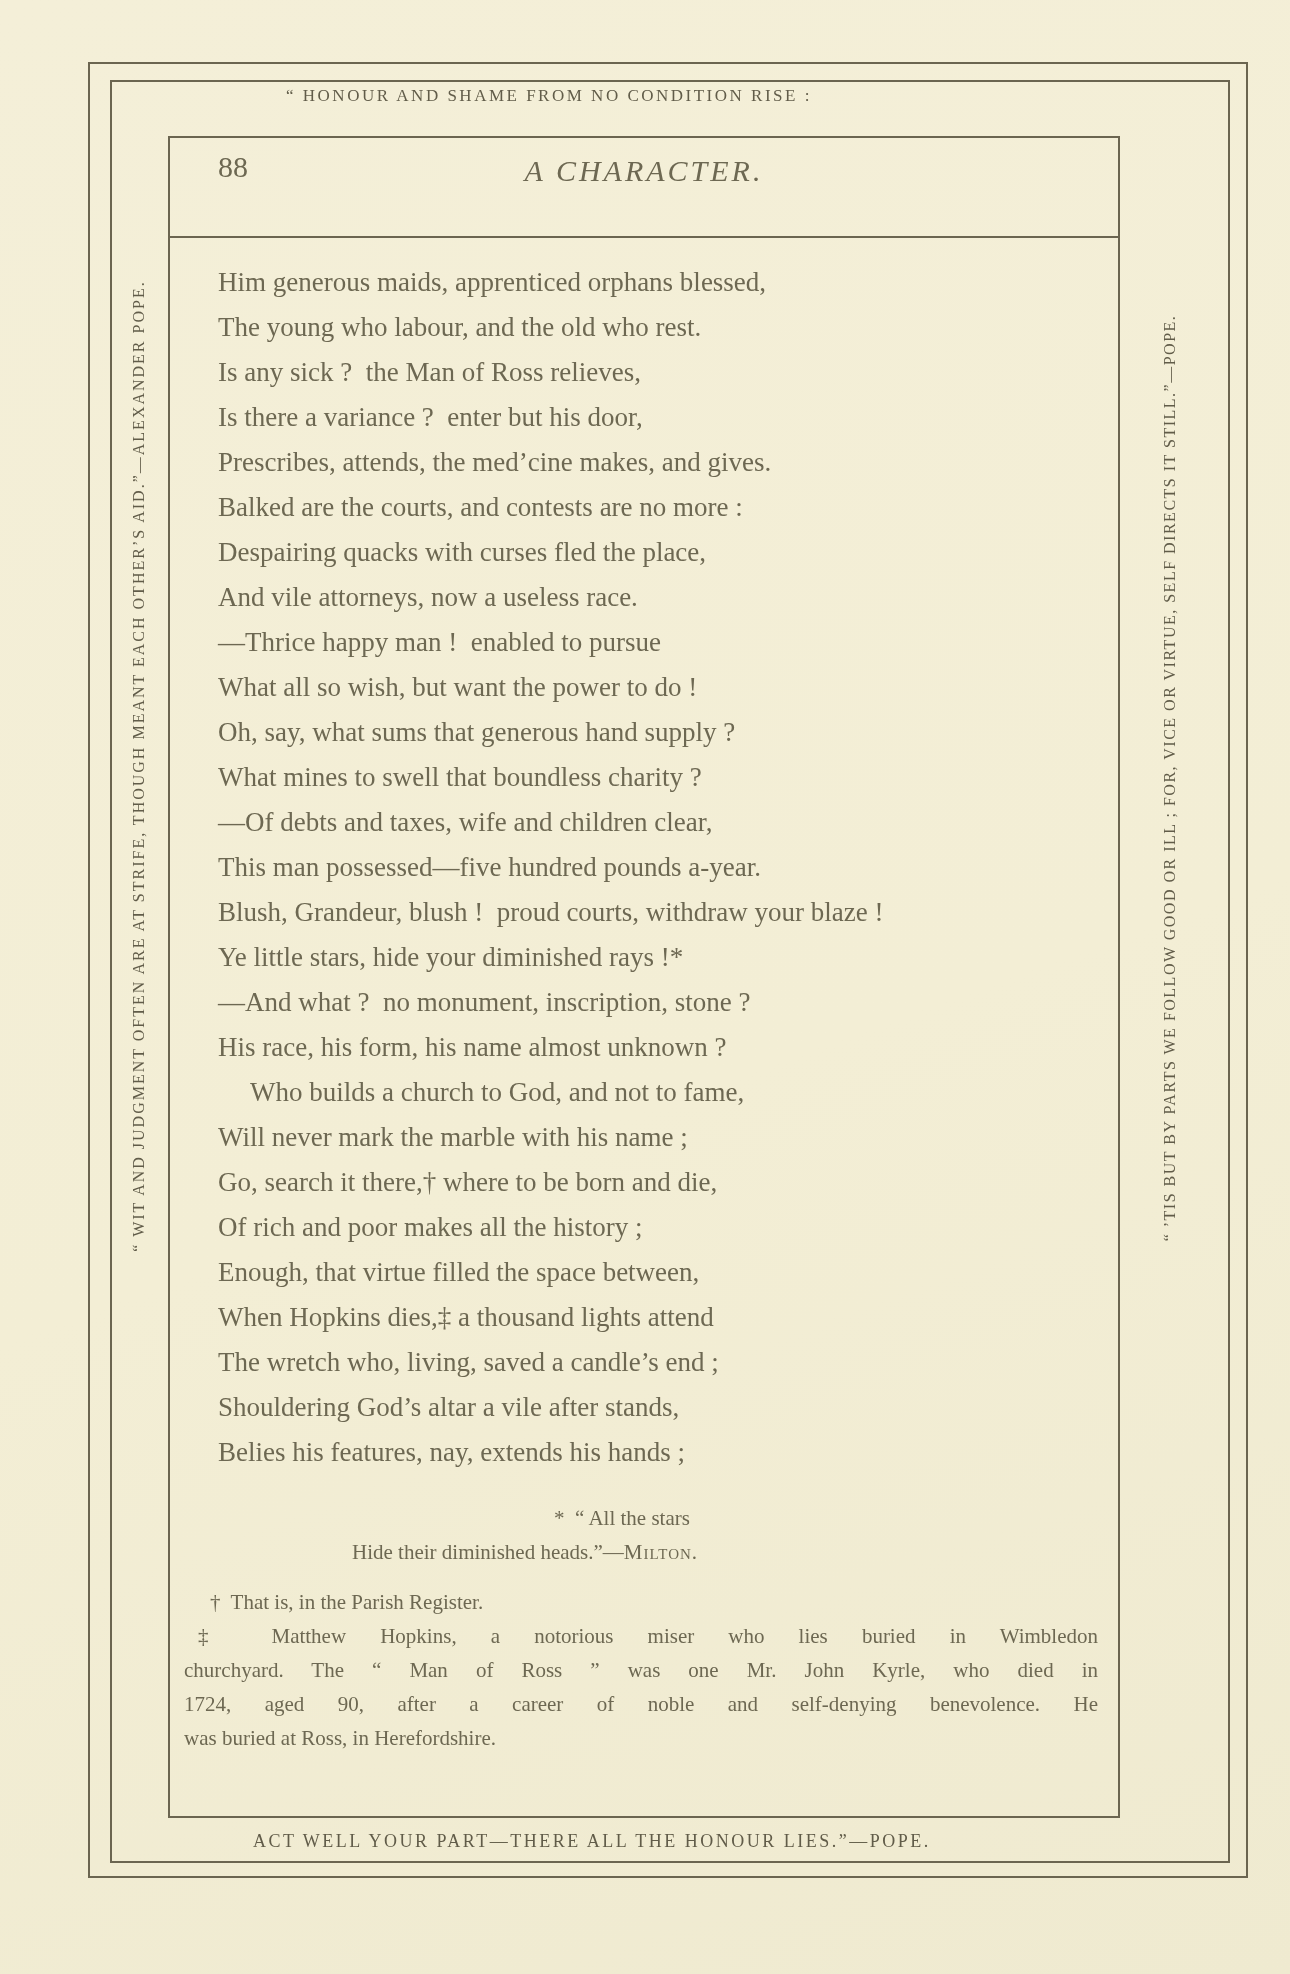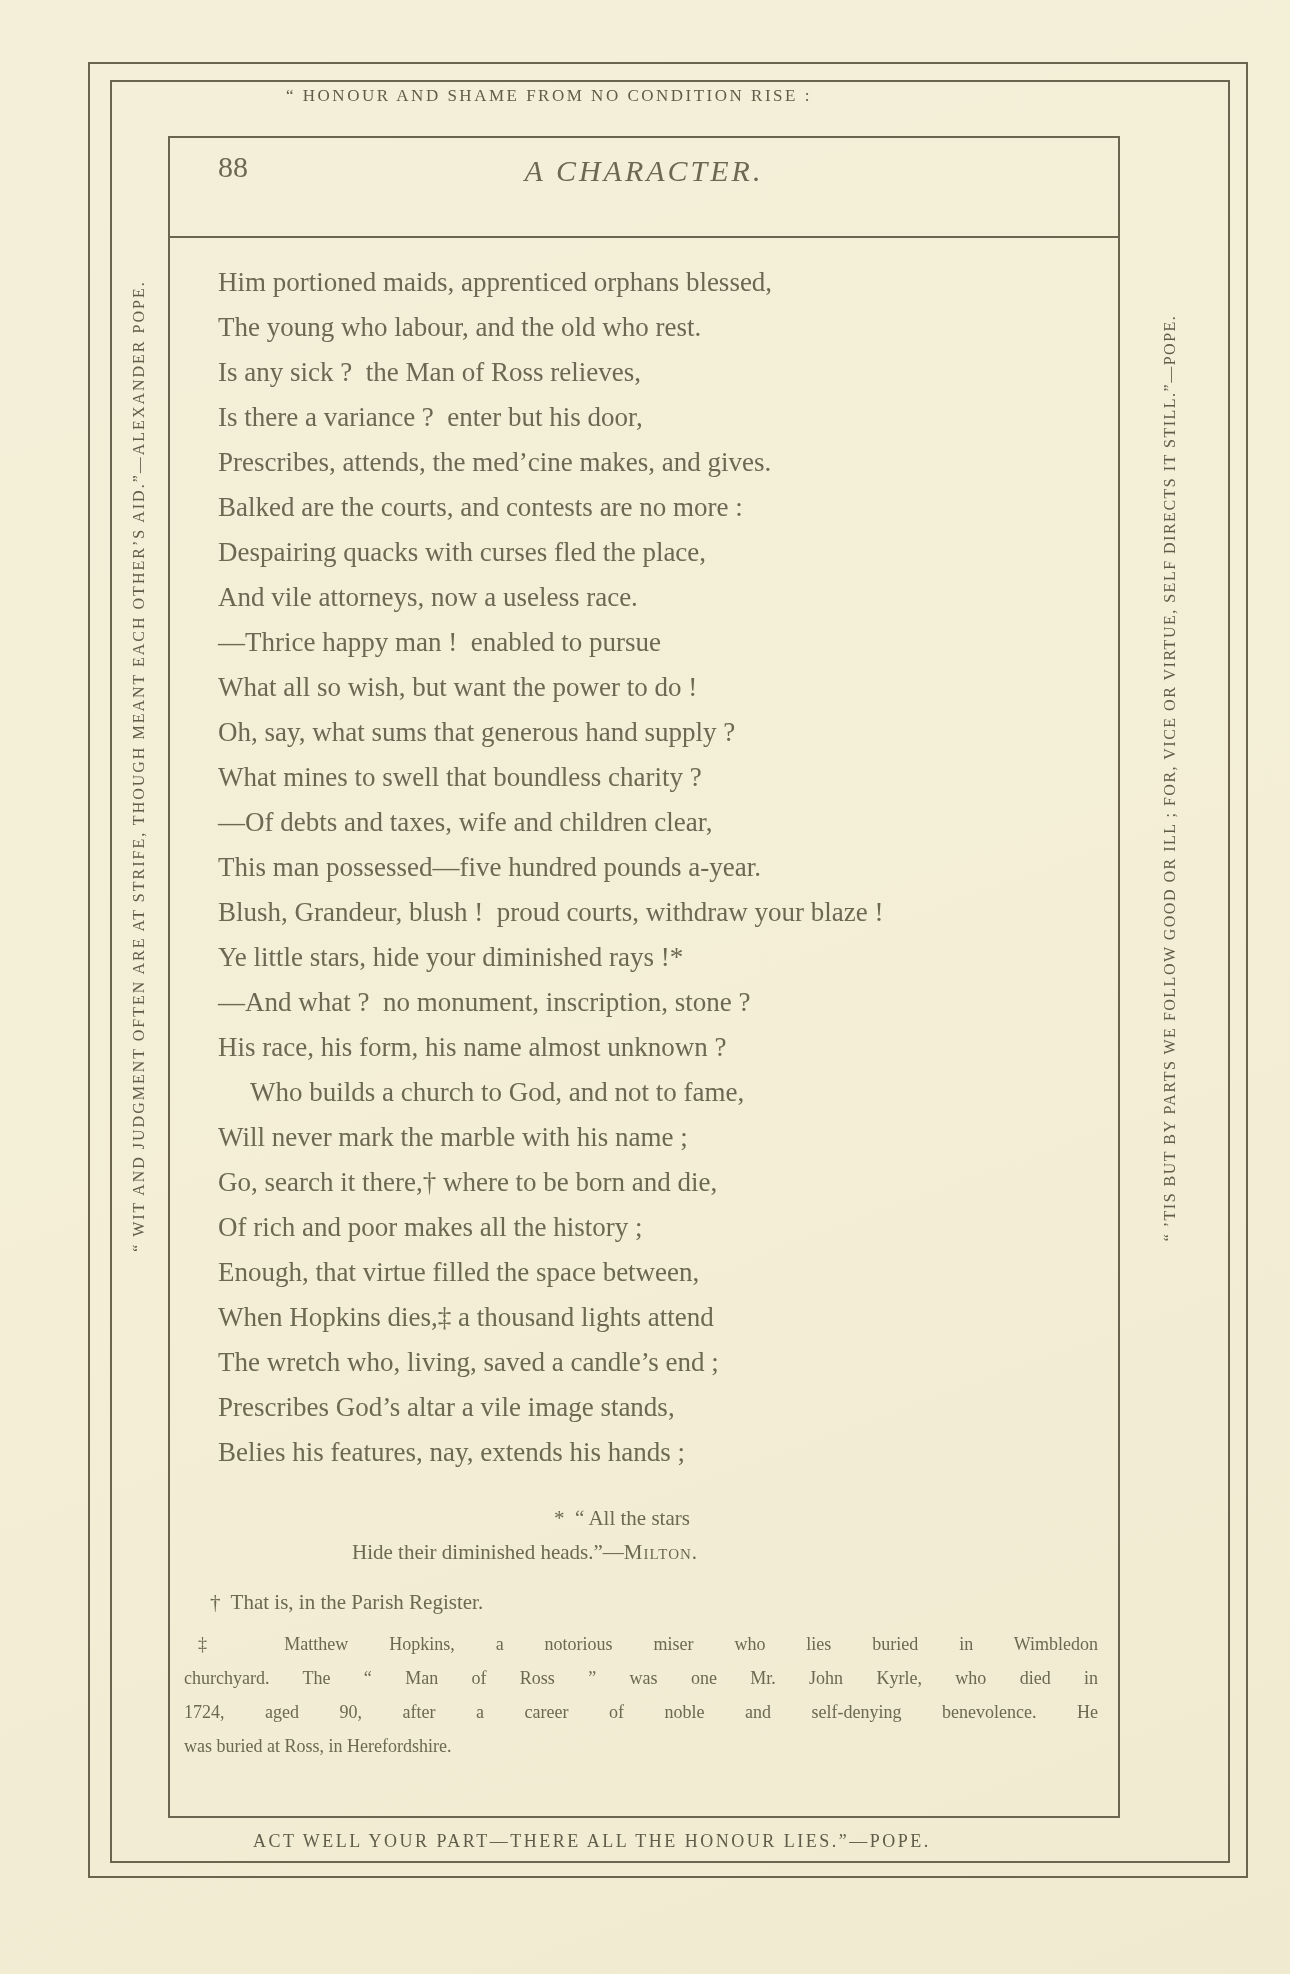--- a/index.html
+++ b/index.html
@@ -76,22 +76,22 @@
     font-size:21px; line-height:34px; color:#6d6852; }
   .fn-star-1 { padding-left:202px; white-space:pre-wrap; }
   .fn-star-2 { white-space:pre-wrap; }
   .sc { font-variant:small-caps; letter-spacing:1px; }
 
   .fn-dagger {
     margin-top:16px; padding-left:40px; padding-right:20px;
     font-size:21px; line-height:34px; color:#6d6852; white-space:pre-wrap;
   }
   .fn-ddagger {
-    margin-top:8px; padding-left:14px; padding-right:20px;
-    font-size:18px; line-height:34px; color:#6d6852;
+    margin-top:0; padding-left:14px; padding-right:20px;
+    font-size:21px; line-height:34px; color:#6d6852;
   }
   .fn-ddagger .fn-line { text-align:justify; text-align-last:justify; }
   .fn-ddagger .fn-line:first-child { text-indent:14px; }
   .fn-ddagger .fn-line:last-child  { text-align-last:auto; }
 </style>
 </head>
 <body>
 
 <div class="page">
 
@@ -104,21 +104,21 @@
   <div class="quote quote-right">“ ’TIS BUT BY PARTS WE FOLLOW GOOD OR ILL ; FOR, VICE OR VIRTUE, SELF DIRECTS IT STILL.”—POPE.</div>
 
   <div class="poem-box">
 
     <div class="box-header">
       <span class="pagenum">88</span>
       <span class="title">A CHARACTER.</span>
     </div>
 
     <div class="poem">
-        <div class="poem-line">Him portioned maids, apprenticed orphans blessed,</div>
+        <div class="poem-line">Him generous maids, apprenticed orphans blessed,</div>
         <div class="poem-line">The young who labour, and the old who rest.</div>
         <div class="poem-line">Is any sick ?  the Man of Ross relieves,</div>
         <div class="poem-line">Is there a variance ?  enter but his door,</div>
         <div class="poem-line">Prescribes, attends, the med’cine makes, and gives.</div>
         <div class="poem-line">Balked are the courts, and contests are no more :</div>
         <div class="poem-line">Despairing quacks with curses fled the place,</div>
         <div class="poem-line">And vile attorneys, now a useless race.</div>
         <div class="poem-line">—Thrice happy man !  enabled to pursue</div>
         <div class="poem-line">What all so wish, but want the power to do !</div>
         <div class="poem-line">Oh, say, what sums that generous hand supply ?</div>
@@ -129,21 +129,21 @@
         <div class="poem-line">Ye little stars, hide your diminished rays !*</div>
         <div class="poem-line">—And what ?  no monument, inscription, stone ?</div>
         <div class="poem-line">His race, his form, his name almost unknown ?</div>
         <div class="poem-line indent">Who builds a church to God, and not to fame,</div>
         <div class="poem-line">Will never mark the marble with his name ;</div>
         <div class="poem-line">Go, search it there,† where to be born and die,</div>
         <div class="poem-line">Of rich and poor makes all the history ;</div>
         <div class="poem-line">Enough, that virtue filled the space between,</div>
         <div class="poem-line">When Hopkins dies,‡ a thousand lights attend</div>
         <div class="poem-line">The wretch who, living, saved a candle’s end ;</div>
-        <div class="poem-line">Prescribes God’s altar a vile image stands,</div>
+        <div class="poem-line">Shouldering God’s altar a vile after stands,</div>
         <div class="poem-line">Belies his features, nay, extends his hands ;</div>
       </div>
 
     <div class="fn-star">
       <div class="fn-star-1">*  “ All the stars</div>
       <div class="fn-star-2"><span>Hide their diminished heads.”—</span><span class="sc">Milton.</span></div>
     </div>
 
     <div class="fn-dagger">†  That is, in the Parish Register.</div>
 

